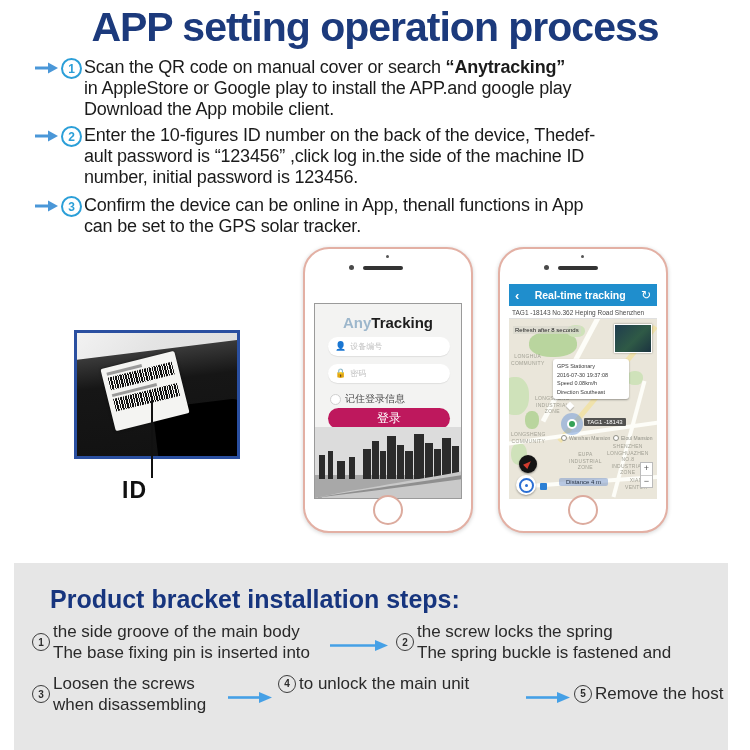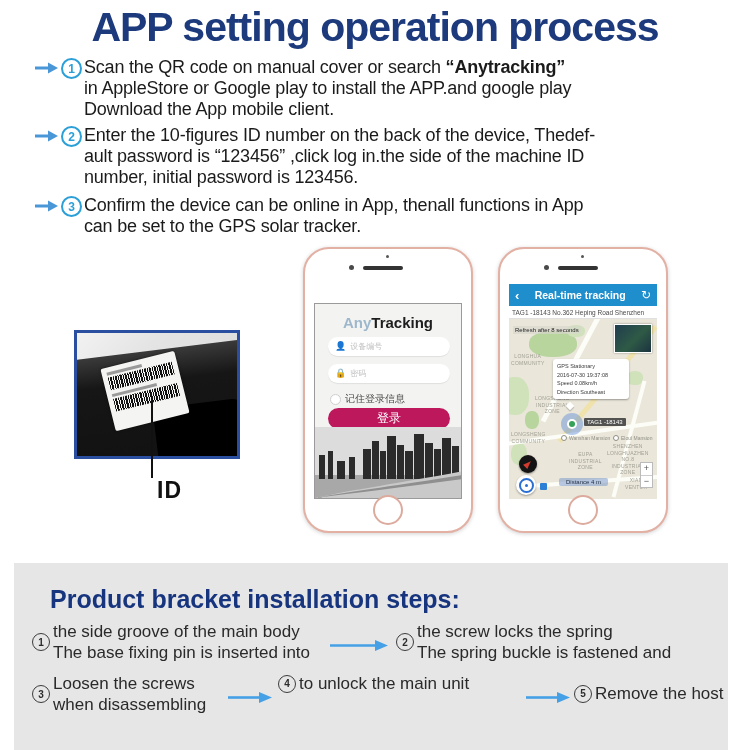--- a/index.html
+++ b/index.html
@@ -28,21 +28,21 @@
     transform:rotate(-7deg);border-radius:8px;}
   .device-edge{position:absolute;right:-10px;top:70px;width:90px;height:80px;
     background:#000;transform:rotate(-7deg);border-radius:10px;}
   .sticker{position:absolute;left:30px;top:26px;width:76px;height:64px;background:#f4f4f2;
     transform:rotate(-14deg);border-radius:2px;padding:5px 5px;box-sizing:border-box;
     box-shadow:0 0 3px rgba(0,0,0,.5);}
   .tinyline{height:3px;background:#9a9a9a;width:55%;margin:0 0 2px 0;}
   .barcode{height:13px;margin-bottom:4px;
     background:repeating-linear-gradient(90deg,#111 0 1px,#f4f4f2 1px 2px,#111 2px 4px,#f4f4f2 4px 5px);}
   .id-line{position:absolute;left:151px;top:398px;width:2px;height:80px;background:#111;z-index:4;}
-  .id-caption{position:absolute;left:122px;top:477px;width:60px;text-align:right;
+  .id-caption{position:absolute;left:122px;top:477px;width:60px;text-align:left;
     font-size:23px;font-weight:bold;color:#111;letter-spacing:1px;}
 
   
   .phone{position:absolute;width:170px;height:286px;background:#fff;
     border:2px solid #e3b0a4;border-radius:26px;box-shadow:0 1px 4px rgba(0,0,0,.18);box-sizing:border-box;}
   .phone-topdot{position:absolute;left:50%;top:6px;width:3px;height:3px;margin-left:-2px;
     border-radius:50%;background:#555;}
   .phone-cam{position:absolute;left:44px;top:16px;width:5px;height:5px;border-radius:50%;background:#4a4a4a;}
   .phone-speaker{position:absolute;left:58px;top:17px;width:40px;height:4px;border-radius:2px;background:#333;}
   .home-btn{position:absolute;left:50%;bottom:6px;width:26px;height:26px;margin-left:-15px;

